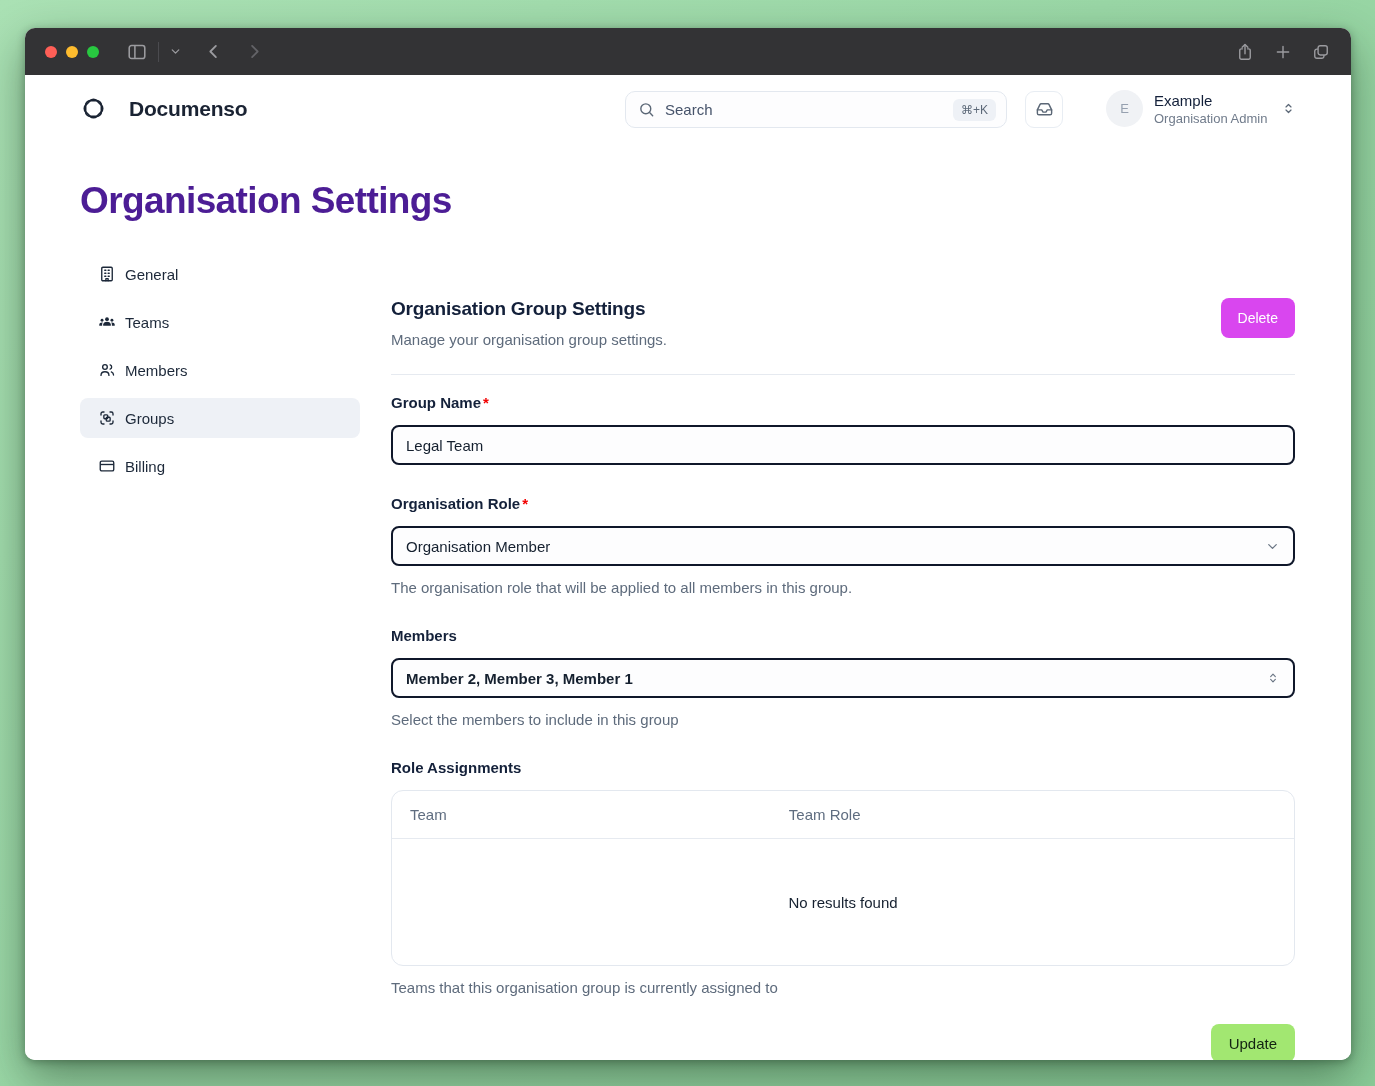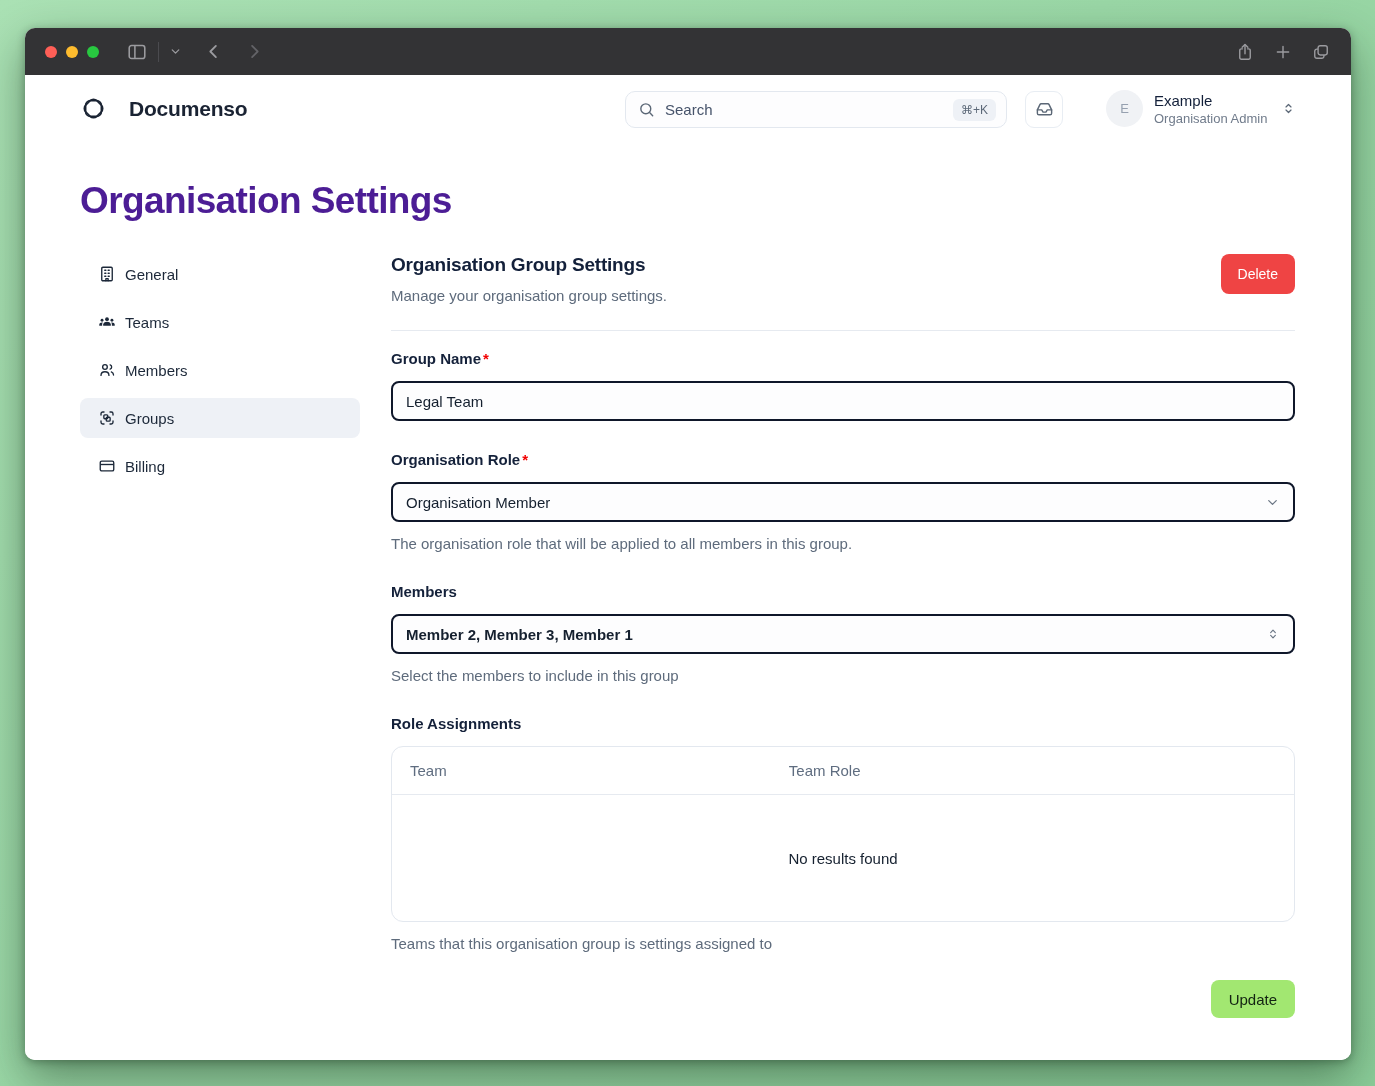--- a/index.html
+++ b/index.html
@@ -70,26 +70,26 @@
   .side-nav{ width:280px; flex:none; }
   .nav-item{
     height:40px; display:flex; align-items:center; gap:9px; padding:0 18px;
     border-radius:8px; margin-bottom:8px; color:#1c2839; cursor:pointer;
   }
   .nav-item.active{ background:#eef1f6; }
   .nav-item .nv-icon{ width:18px; height:18px; flex:none; display:flex; color:#1c2839; }
   .nav-item .nv-label{ font-size:15px; font-weight:500; }
 
   
-  .main{ flex:1; margin-left:31px; }
+  .main{ flex:1; margin-left:31px;margin-top:44px; }
   .sect-head{ display:flex; align-items:flex-start; }
   .sect-titles h2{ font-size:19px; font-weight:600; color:#13203a; letter-spacing:-.2px; }
   .sect-titles p{ font-size:15px; color:#5e6b7c; margin-top:11px; }
   .btn-delete{
-    margin-left:auto; background:#ef4444; color:#fff; border:none; border-radius:8px;
+    margin-left:auto; background:#d946ef; color:#fff; border:none; border-radius:8px;
     height:40px; padding:0 17px; font-size:14px; font-weight:500; cursor:pointer;
     font-family:inherit;
   }
   hr.div{ border:none; border-top:1px solid #e6eaf0; margin-top:26px; }
 
   .f-label{ font-size:15px; font-weight:600; color:#14213a; display:block; }
   .req{ color:#f20000; margin-left:2px; }
   .f-group{ margin-top:26px; }
   .f-group .f-label{ margin-bottom:14px; }
   .input, .select, .combo{
@@ -335,21 +335,21 @@
 
           <div class="f-group" style="margin-top:31px;">
             <label class="f-label">Role Assignments</label>
             <div class="ta-table">
               <div class="ta-head">
                 <div class="ta-th">Team</div>
                 <div class="ta-th">Team Role</div>
               </div>
               <div class="ta-empty">No results found</div>
             </div>
-            <div class="helper">Teams that this organisation group is settings assigned to</div>
+            <div class="helper">Teams that this organisation group is currently assigned to</div>
           </div>
 
           <div class="form-actions">
             <button class="btn-update">Update</button>
           </div>
         </section>
       </div>
     </div>
   </div>
 </div>

